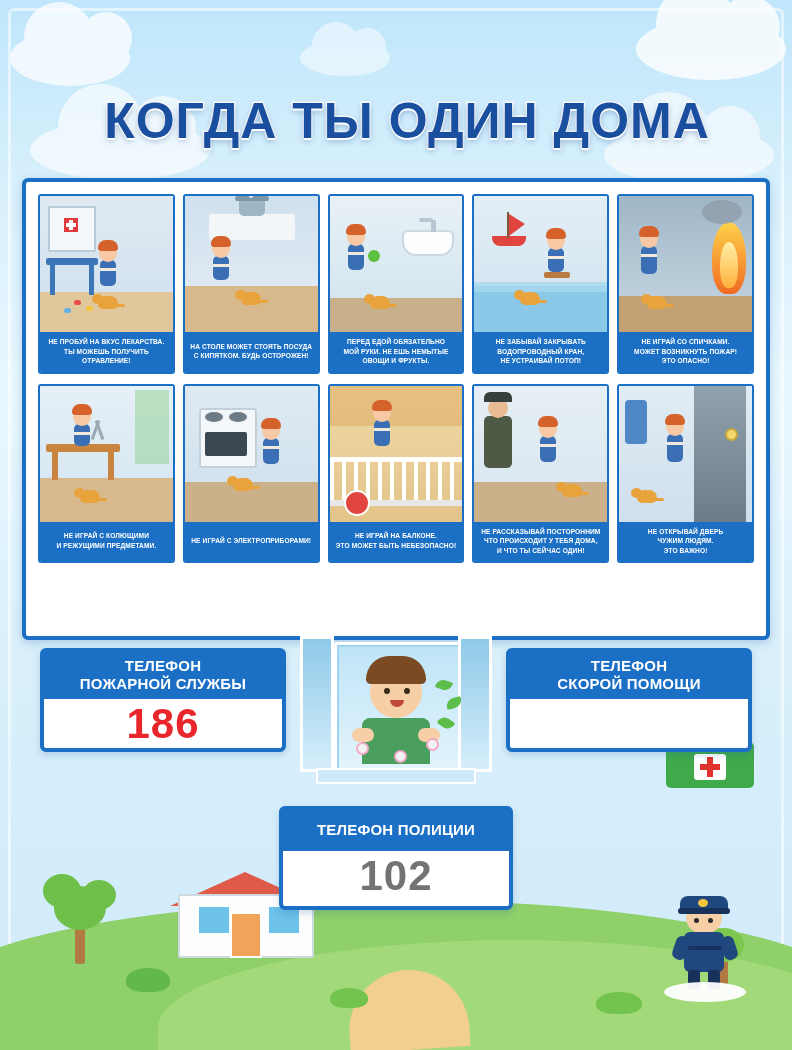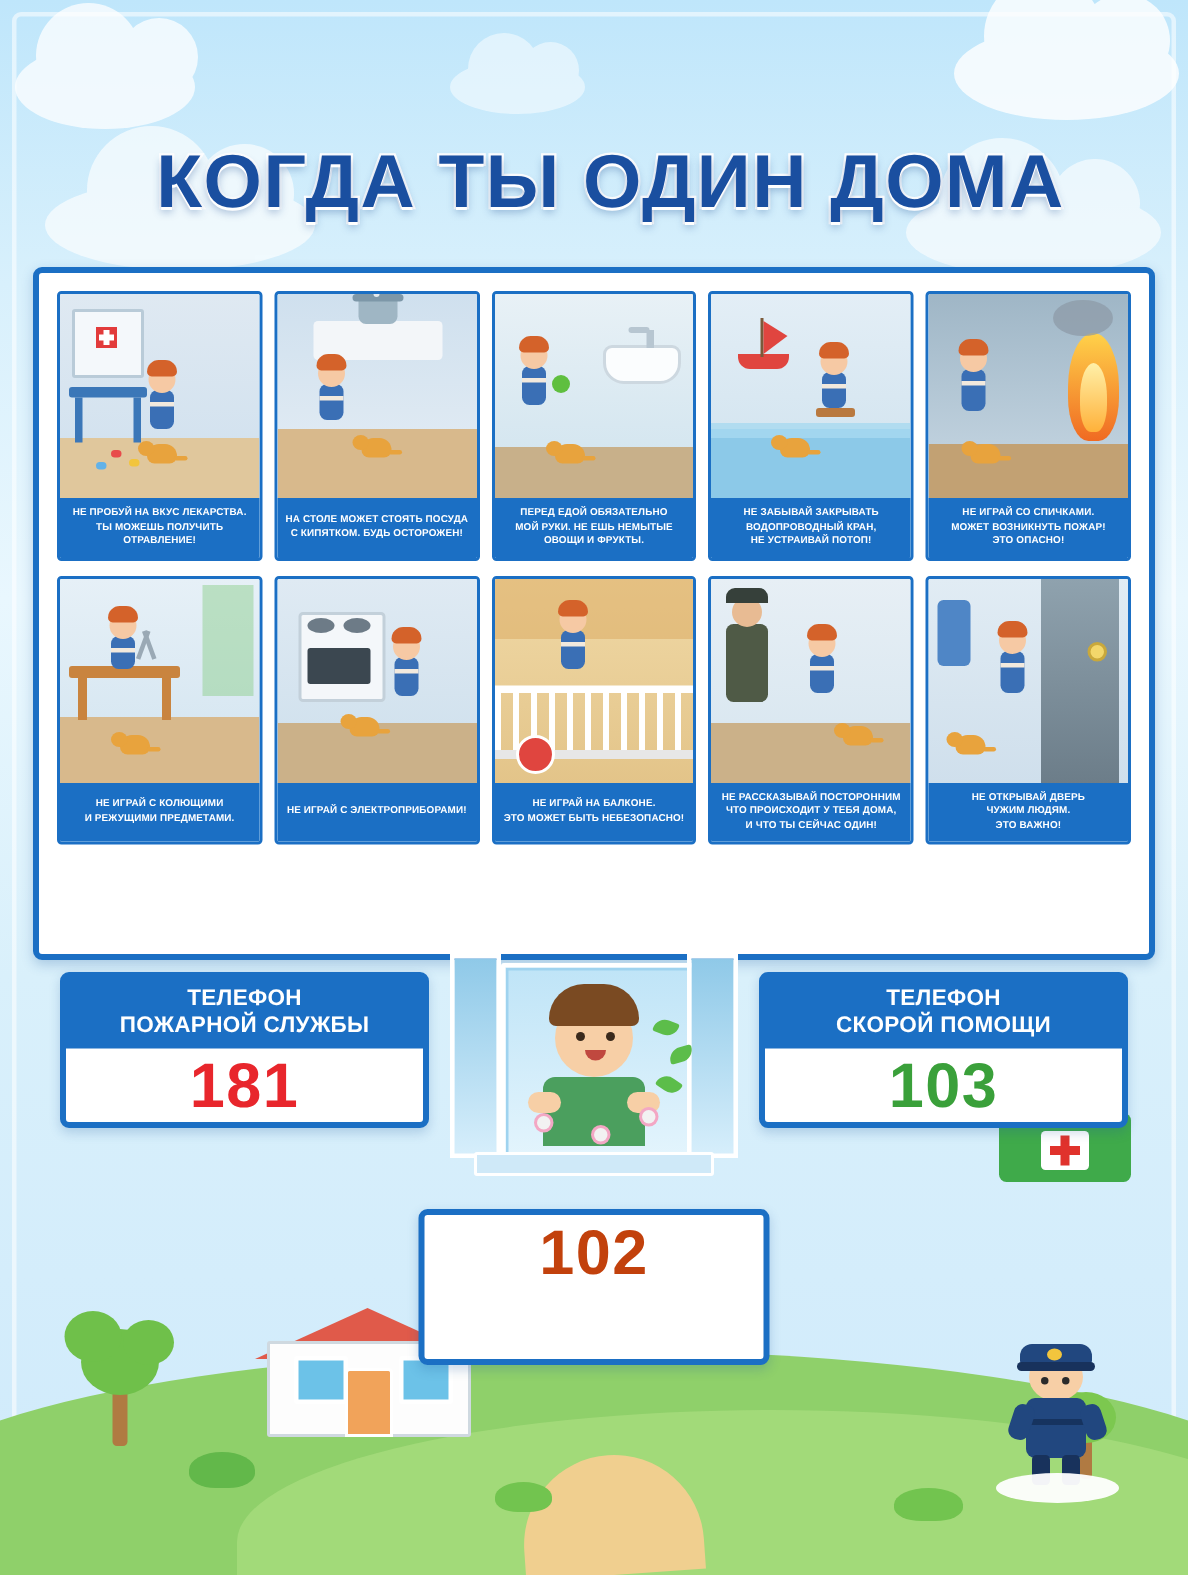--- a/index.html
+++ b/index.html
@@ -203,21 +203,21 @@
   .phone-label.one-line { padding: 11px 4px 12px 4px; }
   .phone-num {
     font-size: 42px;
     font-weight: bold;
     line-height: 1;
     padding-top: 4px;
     letter-spacing: 1px;
   }
   .num-red { color: #e8262c; }
   .num-green { color: #3aa03a; }
-  .num-blue { color: #c2410c; }
+  .num-blue { color: #737373; }
 
   
   .window-scene {
     position: absolute;
     left: 300px;
     top: 636px;
     width: 192px;
     height: 162px;
   }
   .win-frame {
@@ -715,26 +715,26 @@
     <div style="position:absolute;left:4px;top:34px;width:14px;height:24px;border-radius:6px;background:#21477f;transform:rotate(18deg)"></div>
     <div style="position:absolute;left:52px;top:34px;width:14px;height:24px;border-radius:6px;background:#21477f;transform:rotate(-18deg)"></div>
     <div style="position:absolute;left:18px;top:68px;width:12px;height:20px;background:#18325c;border-radius:3px"></div>
     <div style="position:absolute;left:38px;top:68px;width:12px;height:20px;background:#18325c;border-radius:3px"></div>
     <div style="position:absolute;left:-6px;top:80px;width:82px;height:20px;border-radius:50%;background:#ffffff;opacity:.95"></div>
   </div>
 
   <div class="phone-fire">
     <div class="phone-label" style="white-space:pre-line">ТЕЛЕФОН
 ПОЖАРНОЙ СЛУЖБЫ</div>
-    <div class="phone-num num-red">181</div>
+    <div class="phone-num num-red">186</div>
   </div>
 
   <div class="phone-amb">
     <div class="phone-label" style="white-space:pre-line">ТЕЛЕФОН
 СКОРОЙ ПОМОЩИ</div>
-    <div class="phone-num num-green">103</div>
   </div>
 
   <div class="phone-pol">
+    <div class="phone-label one-line" style="white-space:pre-line">ТЕЛЕФОН ПОЛИЦИИ</div>
     <div class="phone-num num-blue">102</div>
   </div>
 
 </div>
 
 </body></html>

